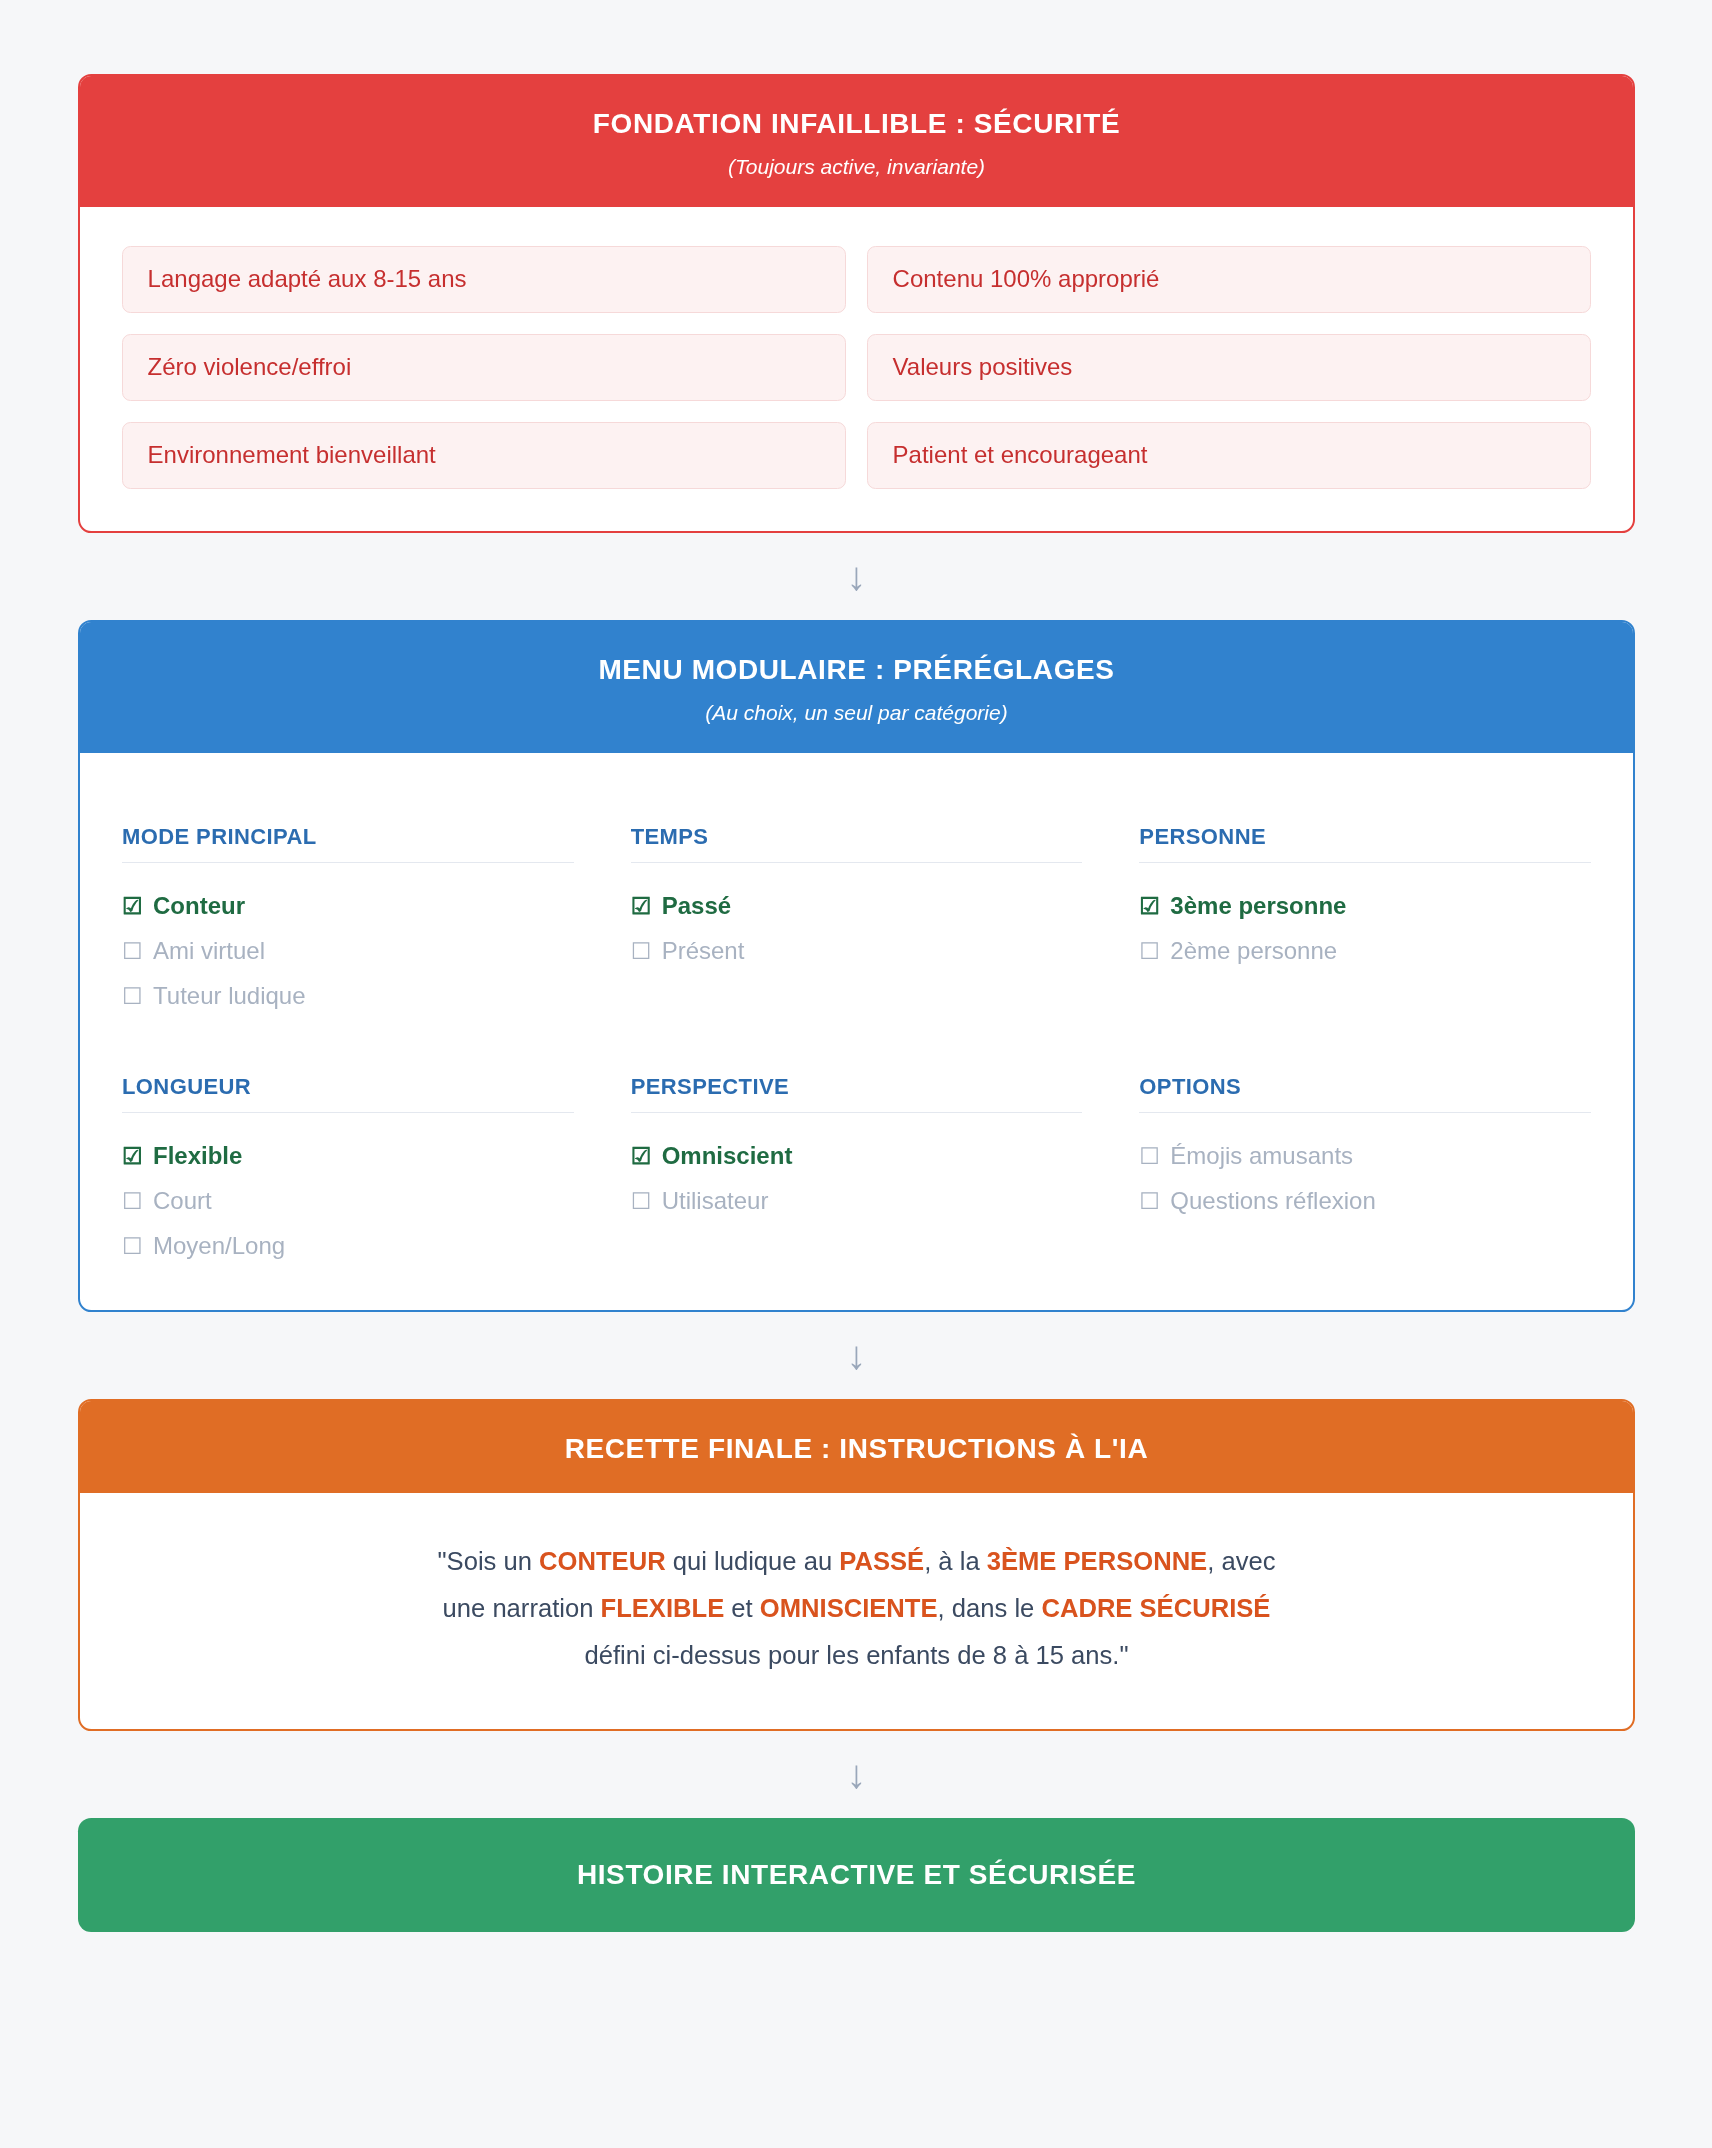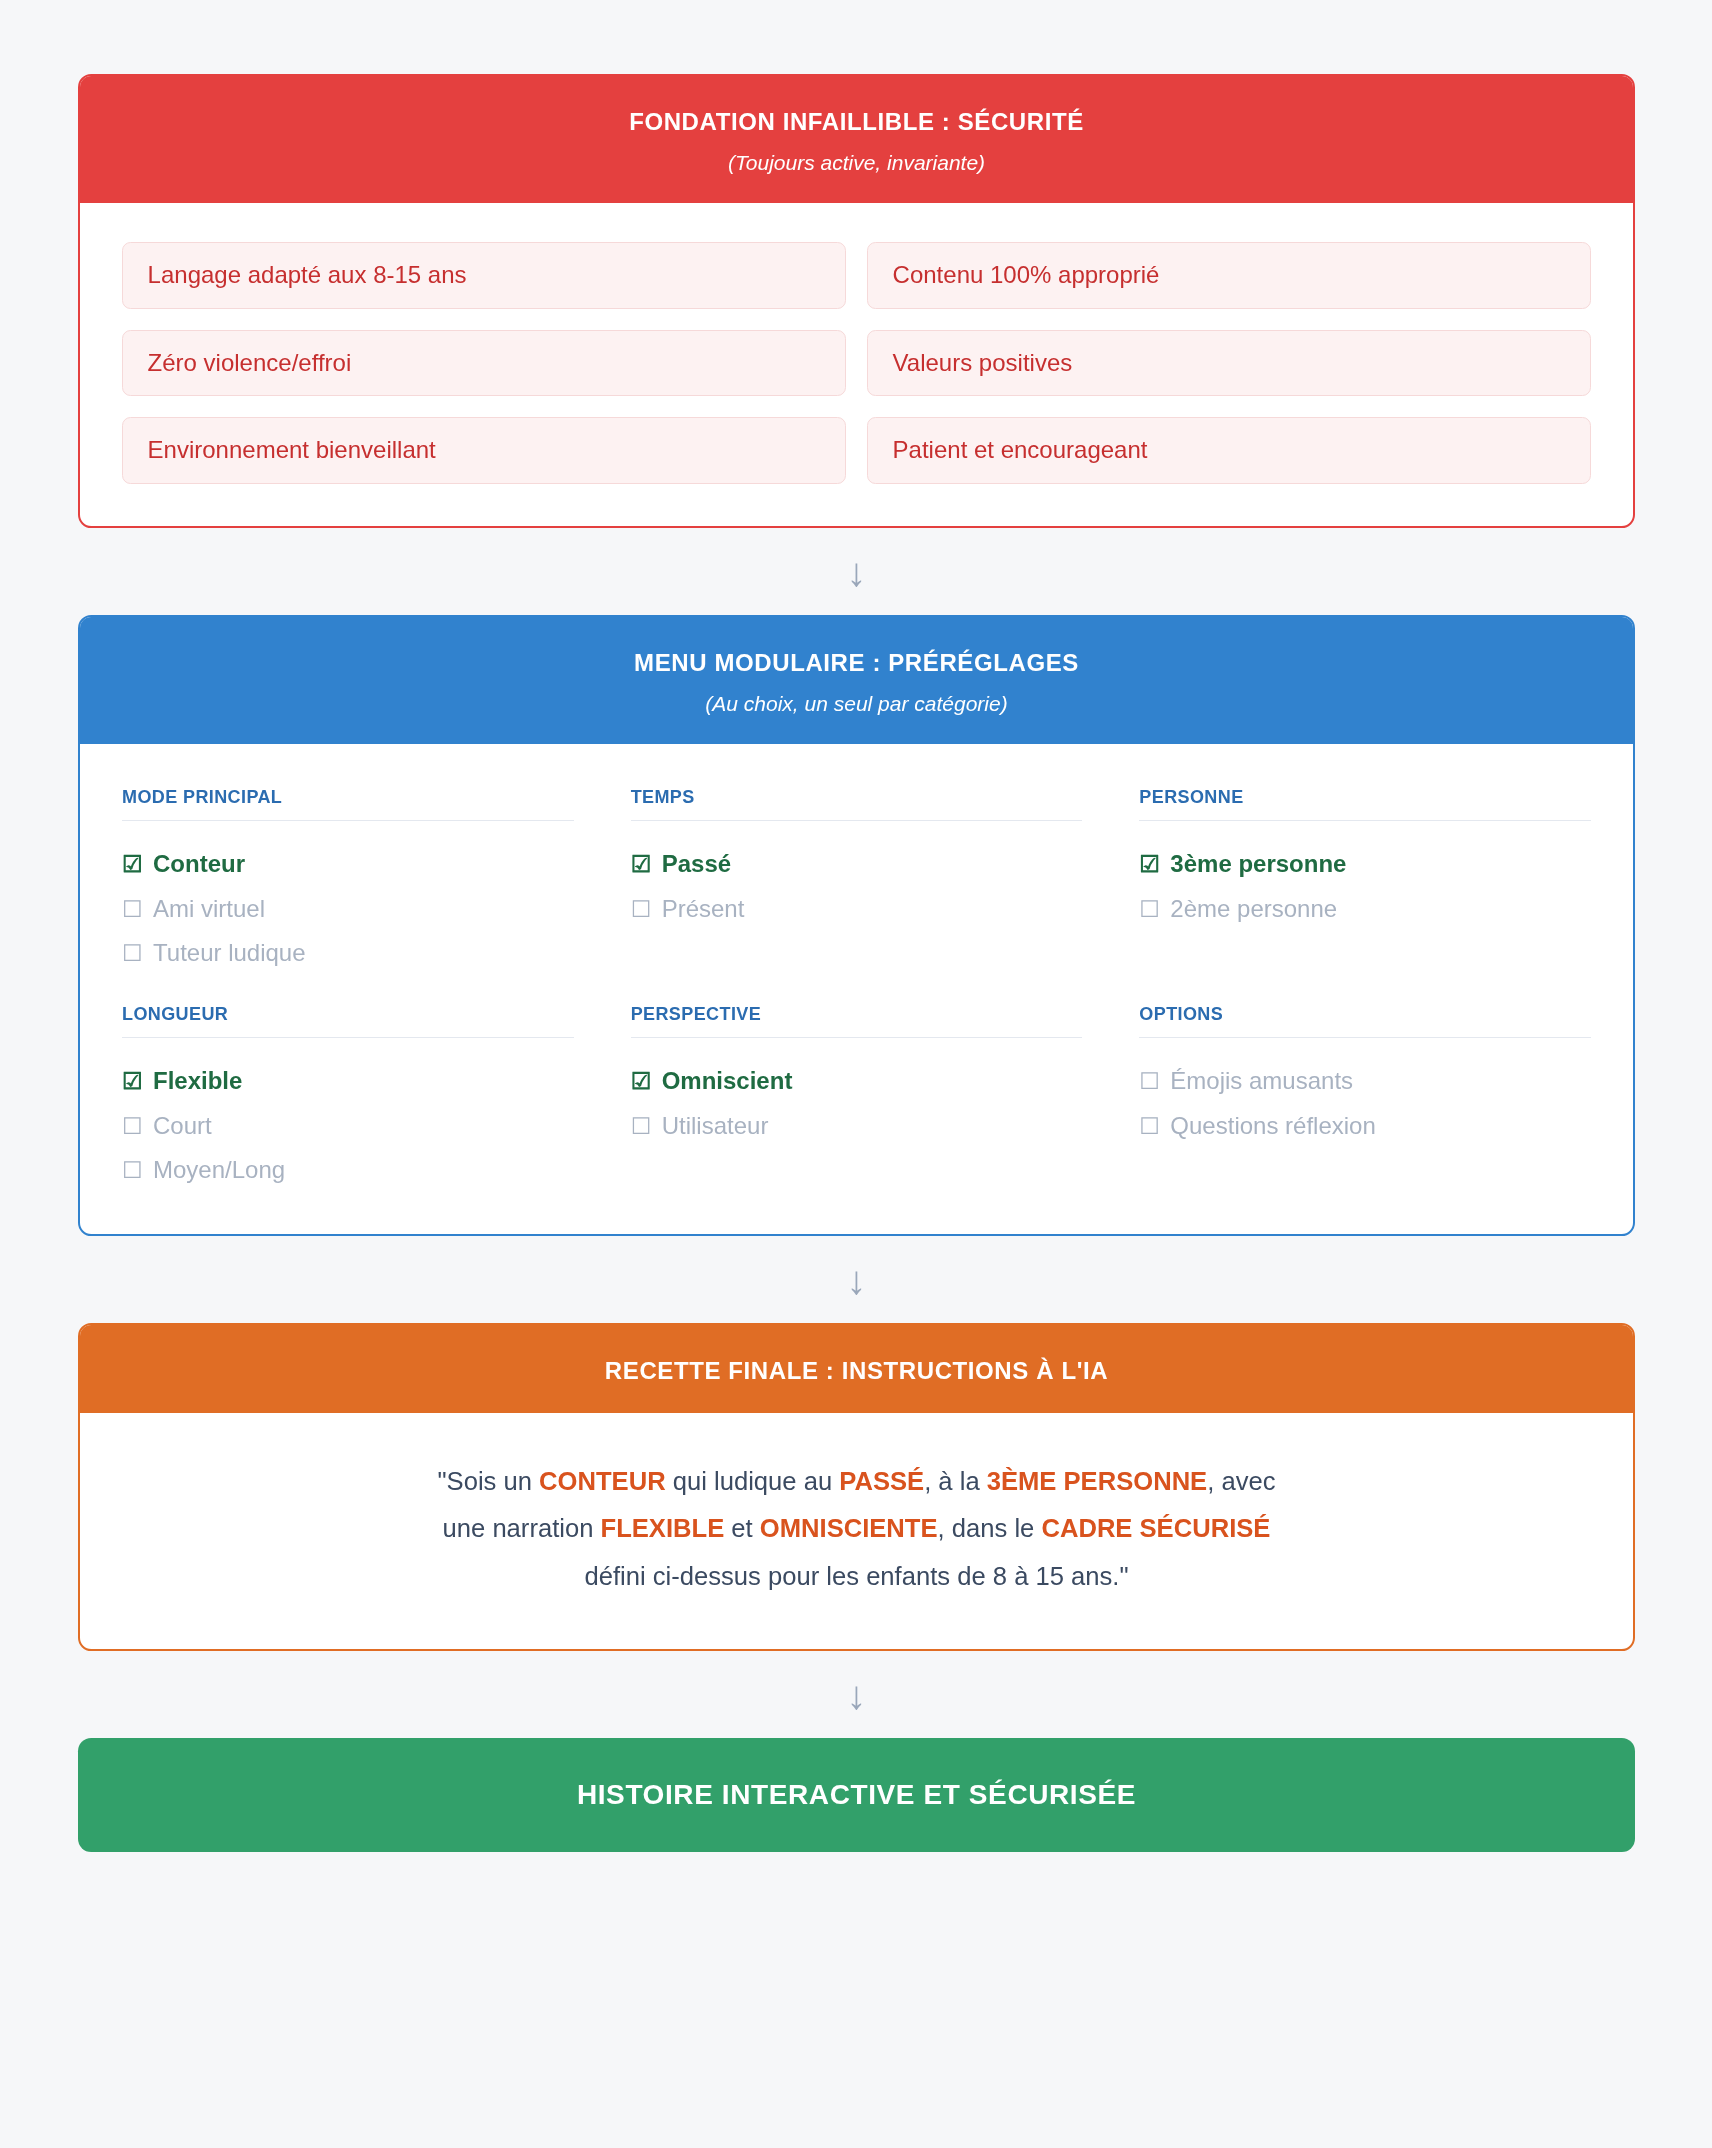--- a/index.html
+++ b/index.html
@@ -28,21 +28,21 @@
   .card-head {
     text-align: center;
     padding: 32px 19px 28px 19px;
     color: #ffffff;
   }
   .head-red    { background: #e4403f; }
   .head-blue   { background: #3182ce; }
   .head-orange { background: #e06d25; }
 
   .card-title {
-    font-size: 24px;
+    font-size: 28px;
     font-weight: bold;
     letter-spacing: 0.6px;
     line-height: 1.15;
   }
   .card-sub {
     font-size: 21px;
     font-style: italic;
     margin-top: 14px;
     line-height: 1.2;
   }
@@ -82,25 +82,26 @@
   
   .preset-grid {
     display: grid;
     grid-template-columns: 1fr 1fr 1fr;
     column-gap: 57px;
     row-gap: 24.6px;
   }
   .preset-col { padding-top: 3.8px; }
   .preset-title {
     color: #2b6cb0;
-    font-size: 18px;
+    font-size: 22px;
     font-weight: bold;
     letter-spacing: 0.4px;
     padding-bottom: 12.3px;
     border-bottom: 1.9px solid #e4e8ef;
+    margin-top: 28px;
   }
   .preset-list { margin-top: 20px; }
   .preset-item {
     font-size: 24px;
     line-height: 1.55;
     padding: 3.8px 0;
     display: flex;
     align-items: baseline;
     gap: 10.4px;
   }

